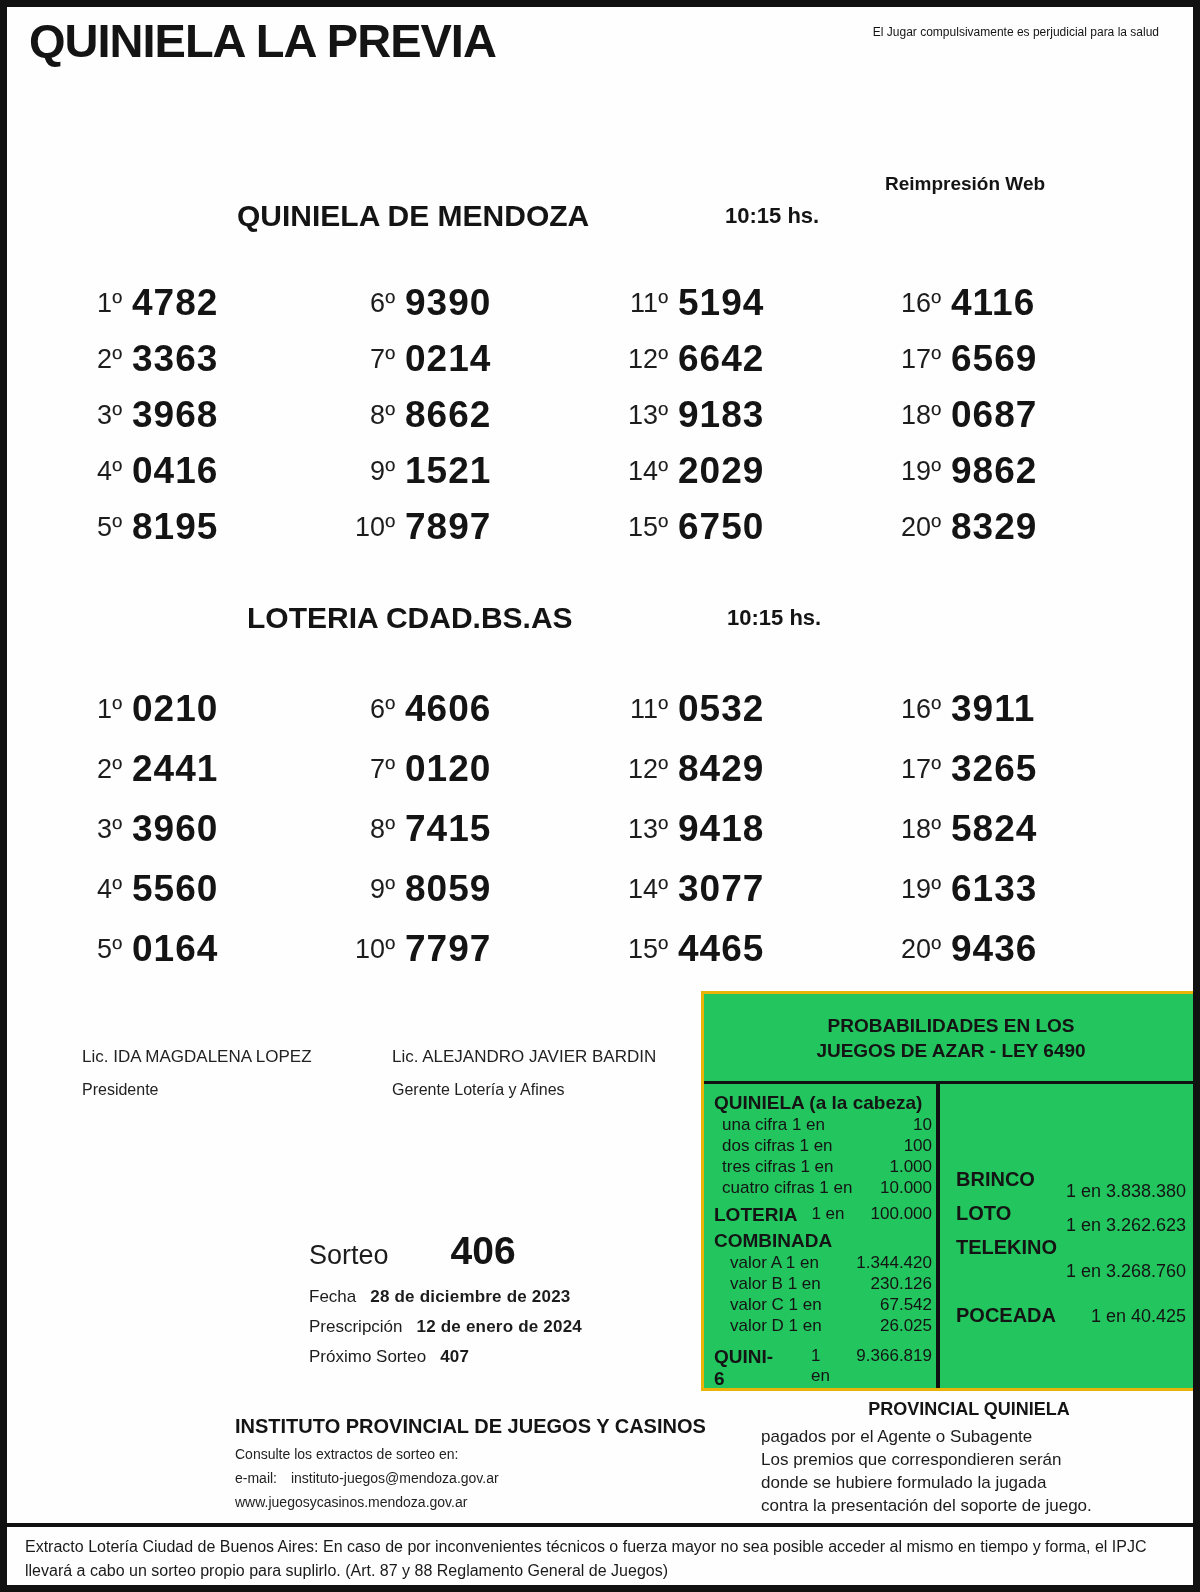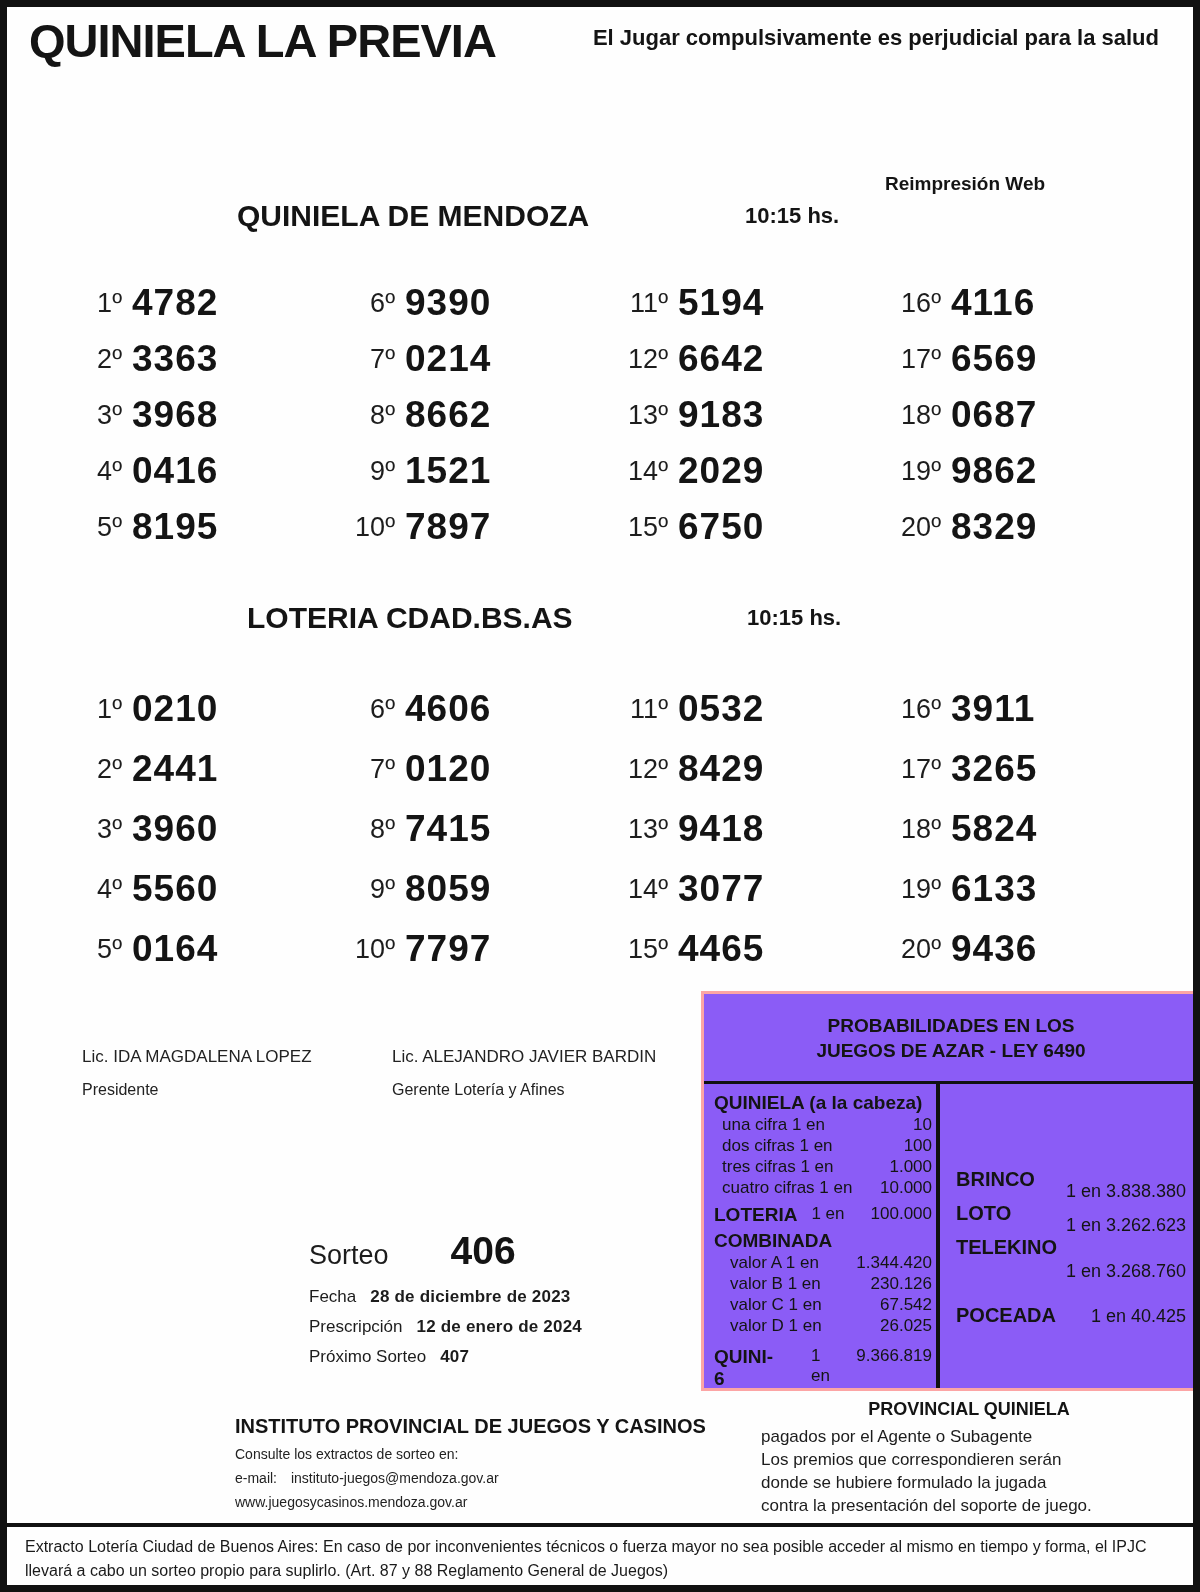--- a/index.html
+++ b/index.html
@@ -10,25 +10,25 @@
     box-sizing:border-box;
     border:7px solid #111;
     font-family:"Liberation Sans", sans-serif;
     color:#141414;
     overflow:hidden;
   }
   .abs { position:absolute; }
 
   
   .doc-title { left:22px; top:6px; font-size:47px; font-weight:bold; letter-spacing:-1px; }
-  .health-warning { right:34px; top:18px; font-size:22px; font-weight:bold; text-align:right; }
+  .health-warning { right:34px; top:18px; font-size:12px; font-weight:normal; text-align:right; }
 
   
   .section-title { font-size:30px; font-weight:bold; letter-spacing:0px; }
-  .section-time { font-size:22px; font-weight:bold;margin-left:20px; }
+  .section-time { font-size:22px; font-weight:bold; }
   .reprint { left:878px; top:166px; font-size:19px; font-weight:bold; }
 
   
   .results-grid {
     left:55px; width:1092px;
     display:grid;
     grid-template-columns:repeat(4, 1fr);
     grid-auto-flow:column;
   }
   .grid-mendoza { top:268px; grid-template-rows:repeat(5, 56px); }
@@ -44,22 +44,22 @@
   
   .sorteo-row { display:flex; align-items:baseline; }
   .sorteo-label { font-size:27px; color:#1c1c1c; }
   .sorteo-number { font-size:39px; font-weight:bold; margin-left:62px; }
   .draw-line { margin-top:10px; font-size:17px; color:#1c1c1c; }
   .draw-line b { margin-left:14px; letter-spacing:0.2px; }
 
   
   .prob-box {
     left:694px; top:984px; width:500px; height:400px;
-    border:3px solid #fca5a5; box-sizing:border-box;
-    background:#8b5cf6;
+    border:3px solid #eab308; box-sizing:border-box;
+    background:#22c55e;
   }
   .prob-header {
     height:90px; border-bottom:3px solid #111; box-sizing:border-box;
     display:flex; flex-direction:column; justify-content:center; align-items:center;
     font-size:19px; font-weight:bold; line-height:25px; text-align:center;
   }
   .prob-body { display:flex; height:304px; }
   .prob-left { width:236px; border-right:4px solid #111; box-sizing:border-box; padding:8px 4px 0 10px; }
   .prob-right { flex:1; box-sizing:border-box; padding:84px 12px 8px 16px; }
   .phead { font-size:19px; font-weight:bold; }

